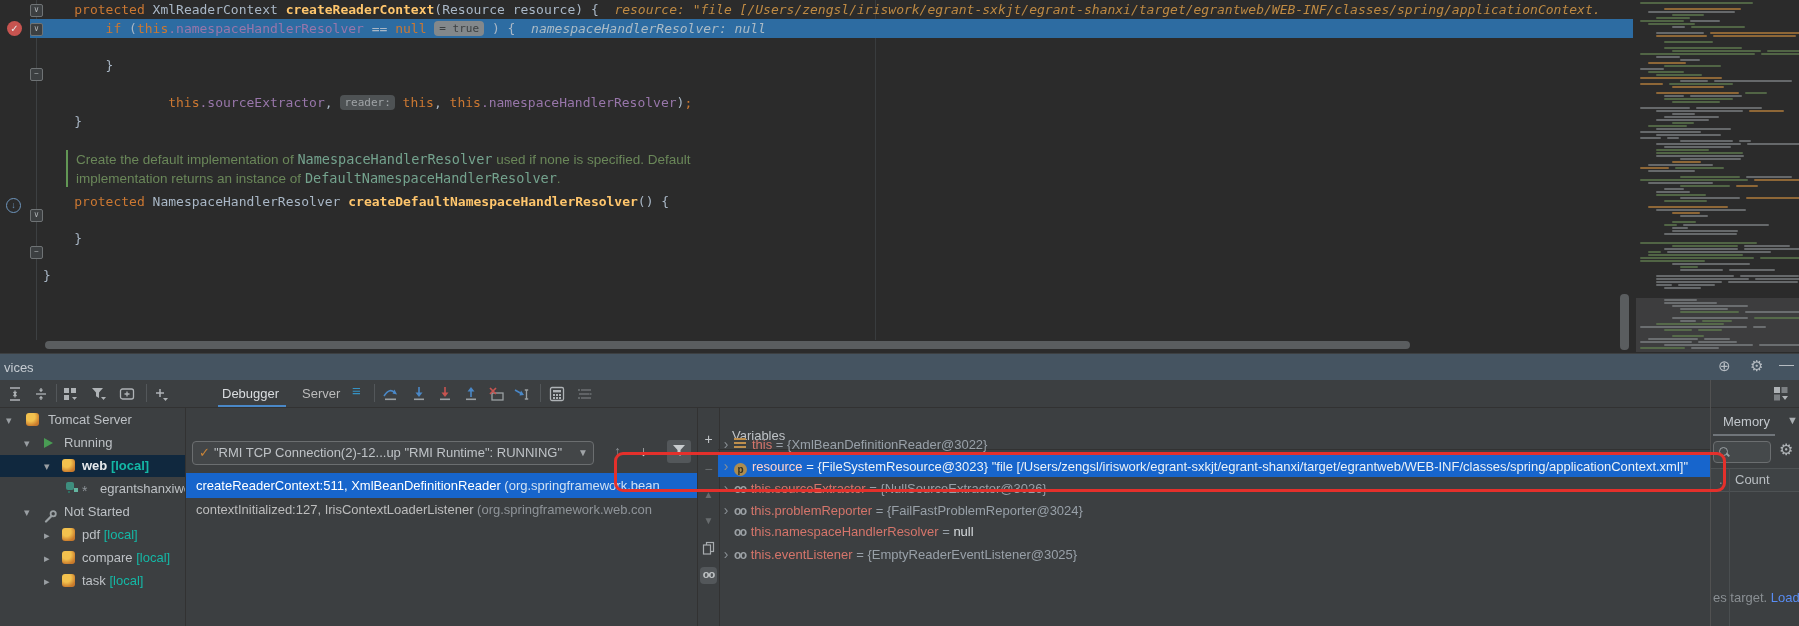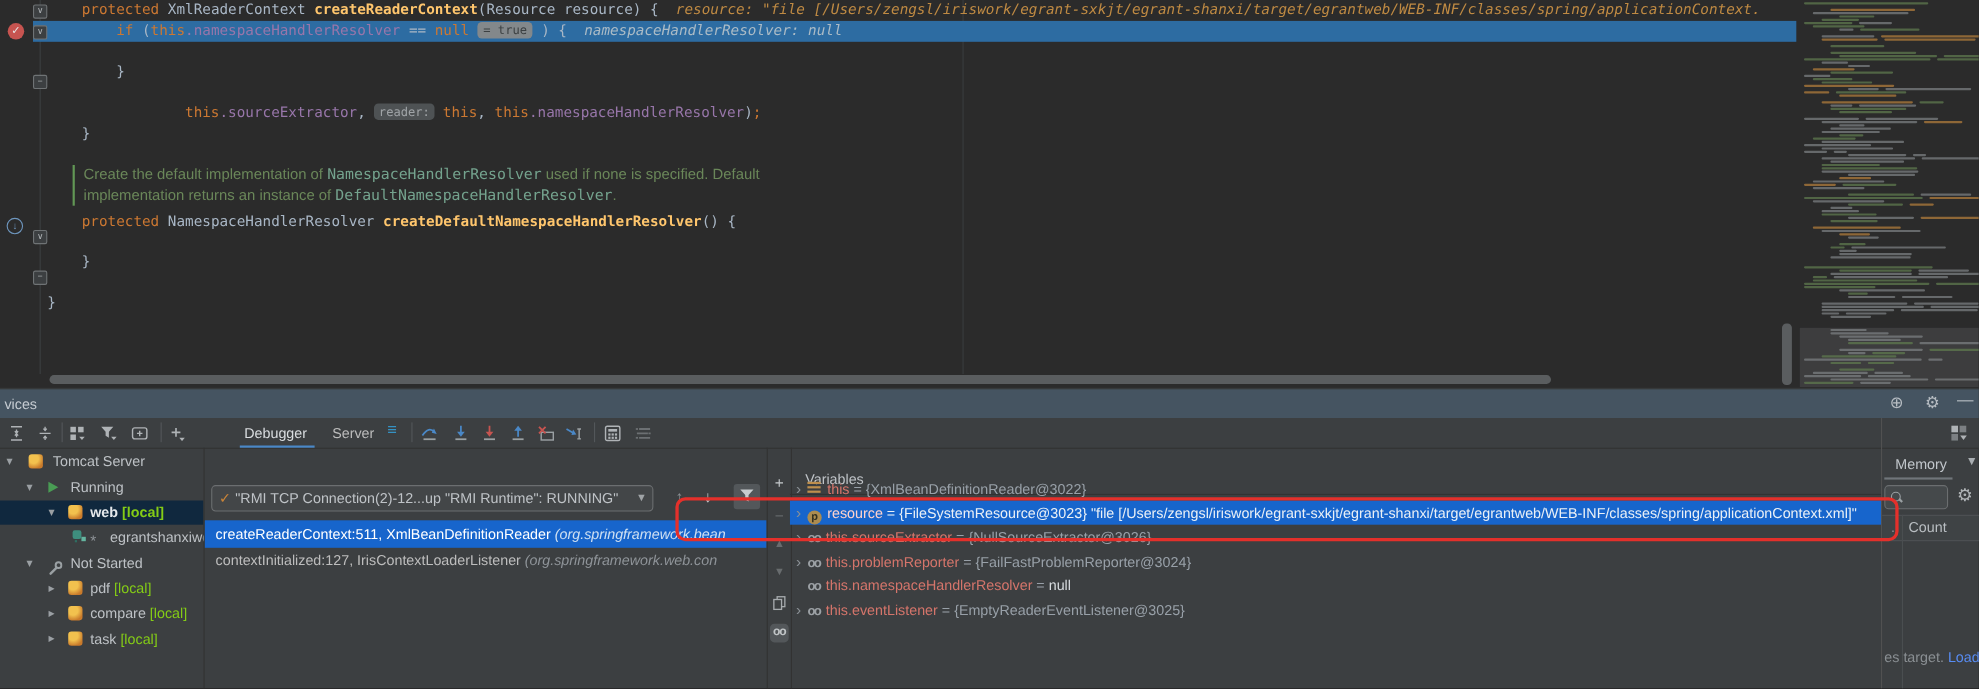--- a/index.html
+++ b/index.html
@@ -48,38 +48,38 @@
   .tab{position:absolute;top:4px;color:#BBBBBB;padding:2px 6px;}
   .tab.active{color:#DADDE0;}
   .tab-underline{position:absolute;top:25px;height:2px;background:#4A88C7;}
   .frames-underline{position:absolute;height:2px;background:#8A8F93;}
   
   #tree-panel{left:0;top:54px;width:185px;height:220px;border-right:1px solid #323232;overflow:hidden;}
   .tree-row{position:absolute;left:0;width:185px;height:22px;line-height:22px;white-space:nowrap;cursor:default;}
   .tree-row.selected{background:#10283E;}
   .tree-label{color:#BDC1C5;}
   .tree-label.b{font-weight:bold;color:#E6E9EC;}
-  .tree-suffix{color:#84cc16;}
+  .tree-suffix{color:#14b8a6;}
   .chev{position:absolute;top:0;color:#9A9FA3;font-size:11px;}
   .tree-ico{position:absolute;top:4px;width:13px;height:13px;}
   .tomcat{background:radial-gradient(circle at 35% 30%,#F2C14E 0 35%,#C97A2B 75%);border-radius:3px;}
   .runico{width:0;height:0;border-left:9px solid #499C54;border-top:5.5px solid transparent;border-bottom:5.5px solid transparent;}
   .artifact{background:#3E8E7E;border-radius:2px;box-shadow:6px 4px 0 -2px #64B5A0, -1px 6px 0 -3px #2E6E62;}
   .spinner{color:#8E9398;font-size:14px;top:2px;}
   
   #frames-panel{left:186px;top:54px;width:511px;height:220px;overflow:hidden;}
   #frames-header{position:absolute;left:0;top:0;width:511px;height:26px;border-bottom:1px solid #323232;}
   #thread-dd{position:absolute;left:6px;top:34px;width:400px;height:22px;border:1px solid #6B6E70;
              border-radius:4px;background:#434648;line-height:22px;white-space:nowrap;overflow:hidden;cursor:default;}
   #thread-dd .chk{color:#C98438;margin:0 4px 0 6px;}
   #thread-dd .txt{color:#BFC3C7;}
   #thread-dd .arr{position:absolute;right:5px;top:0;color:#A0A4A7;font-size:10px;}
   .frame-row{position:absolute;left:0;width:511px;white-space:nowrap;overflow:hidden;padding-left:10px;
              box-sizing:border-box;cursor:default;}
-  .frame-row .pkg{font-style:italic;}
+  .frame-row .pkg{}
   .fr-sel{background:#1765CC;color:#FFFFFF;}
   .fr-sel .pkg{color:#CFE0F2;}
   .fr-nrm{color:#BDBDBD;}
   .fr-nrm .pkg{color:#8F9499;}
   .small-ico{position:absolute;top:36px;font-size:14px;color:#8A8F93;}
   #frames-funnel{position:absolute;left:481px;top:33px;width:24px;height:23px;background:#53575A;border-radius:3px;}
   
   #watch-strip{left:697px;top:54px;width:21px;height:220px;border-left:1px solid #323232;border-right:1px solid #323232;}
   .ws-ico{position:absolute;left:0;width:21px;text-align:center;color:#C3C7CA;font-size:14px;}
   .ws-dim{color:#686C6E;}

